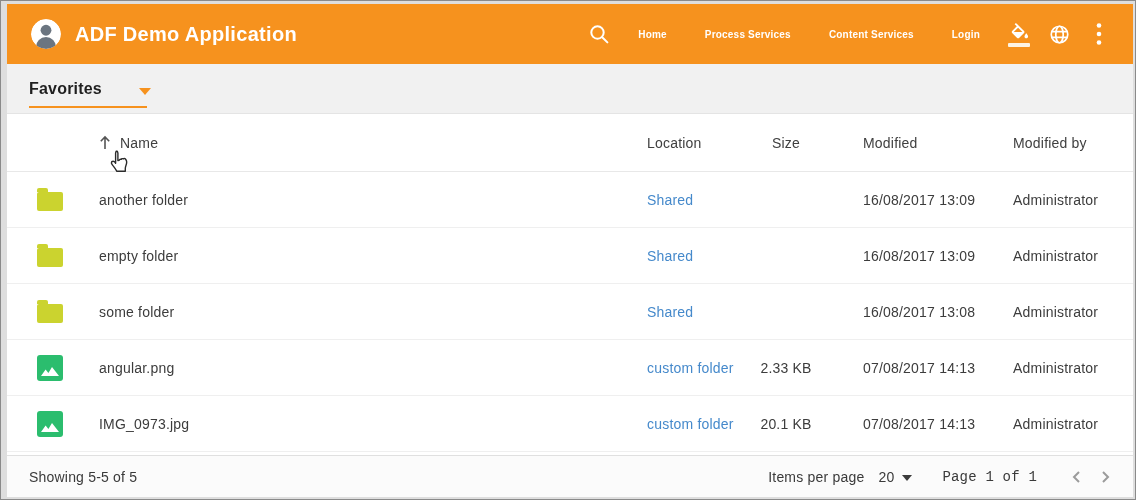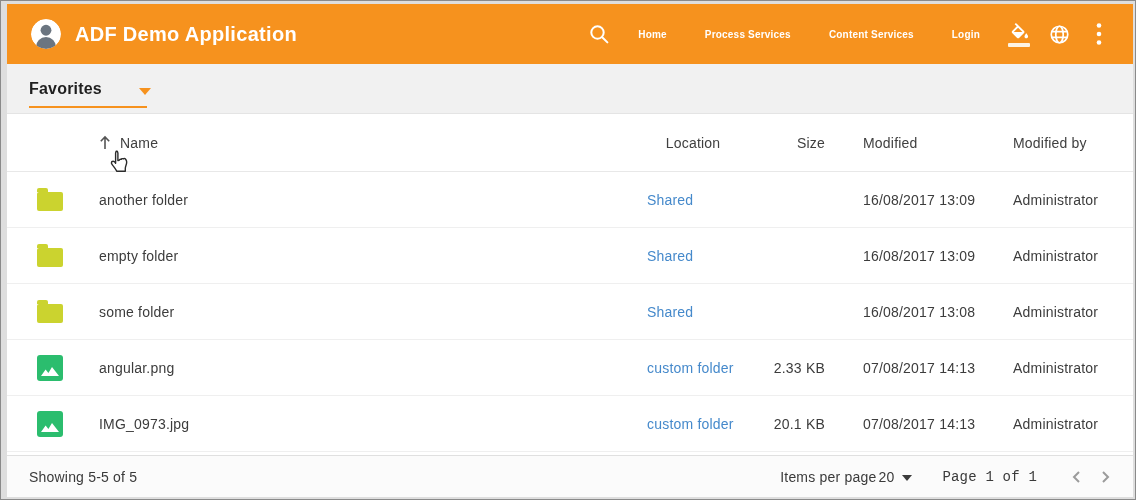--- a/index.html
+++ b/index.html
@@ -85,22 +85,22 @@
     display: flex; align-items: center;
     padding: 0 24px 0 30px;
     border-bottom: 1px solid #efefef;
     font-size: 14px; color: #3c3c3c; letter-spacing: .2px;
   }
   .thead { height: 58px; border-bottom-color: #e8e8e8; color: #404040; }
   .trow { height: 56px; cursor: pointer; }
   .cell-icon { width: 62px; flex: 0 0 62px; display: flex; align-items: center; }
   .cell-name { flex: 1 1 auto; display: flex; align-items: center; }
   .cell-loc  { width: 100px; flex: 0 0 100px; }
-  .thead .cell-loc { text-align: center; padding-right: 8px; }
-  .cell-size { width: 78px; flex: 0 0 78px; text-align: right; }
+  .thead .cell-loc { text-align: left; padding-right: 8px; }
+  .cell-size { width: 78px; flex: 0 0 78px; text-align: center; }
   .cell-mod  { width: 150px; flex: 0 0 150px; margin-left: 38px; }
   .cell-modby{ width: 96px; flex: 0 0 96px; }
   .sort-arrow { margin-right: 9px; display: inline-flex; }
   .loc-link { color: #4589CB; cursor: pointer; }
 
   .folder-glyph { width: 26px; height: 19px; background: #CBD32F; border-radius: 2px; position: relative; margin-top: 4px; }
   .folder-glyph::before {
     content: ""; position: absolute; top: -4px; left: 0;
     width: 11px; height: 4px; background: #CBD32F; border-radius: 2px 2px 0 0;
   }
@@ -114,21 +114,21 @@
   .pager {
     height: 42px; flex: 0 0 42px;
     background: #fbfbfb;
     border-top: 1px solid #e0e0e0;
     display: flex; align-items: center;
     padding: 0 14px 0 22px;
     font-size: 14px; color: #3a3a3a; letter-spacing: .2px;
   }
   .pager .spacer { flex: 1; }
   .page-size { display: flex; align-items: center; cursor: pointer; margin-right: 30px; text-align: center; }
-  .page-size-value { margin-left: 2px; }
+  .page-size-value { margin-left: 14px; }
   .size-caret {
     width: 0; height: 0; margin-left: 8px; margin-top: 2px;
     border-left: 5px solid transparent; border-right: 5px solid transparent;
     border-top: 6px solid #3c3c3c;
   }
   .page-range { margin-right: 26px; font-family: Liberation Mono, monospace; }
   .chev-btn {
     background: none; border: none; cursor: pointer;
     width: 28px; height: 28px; display: flex; align-items: center; justify-content: center;
   }

